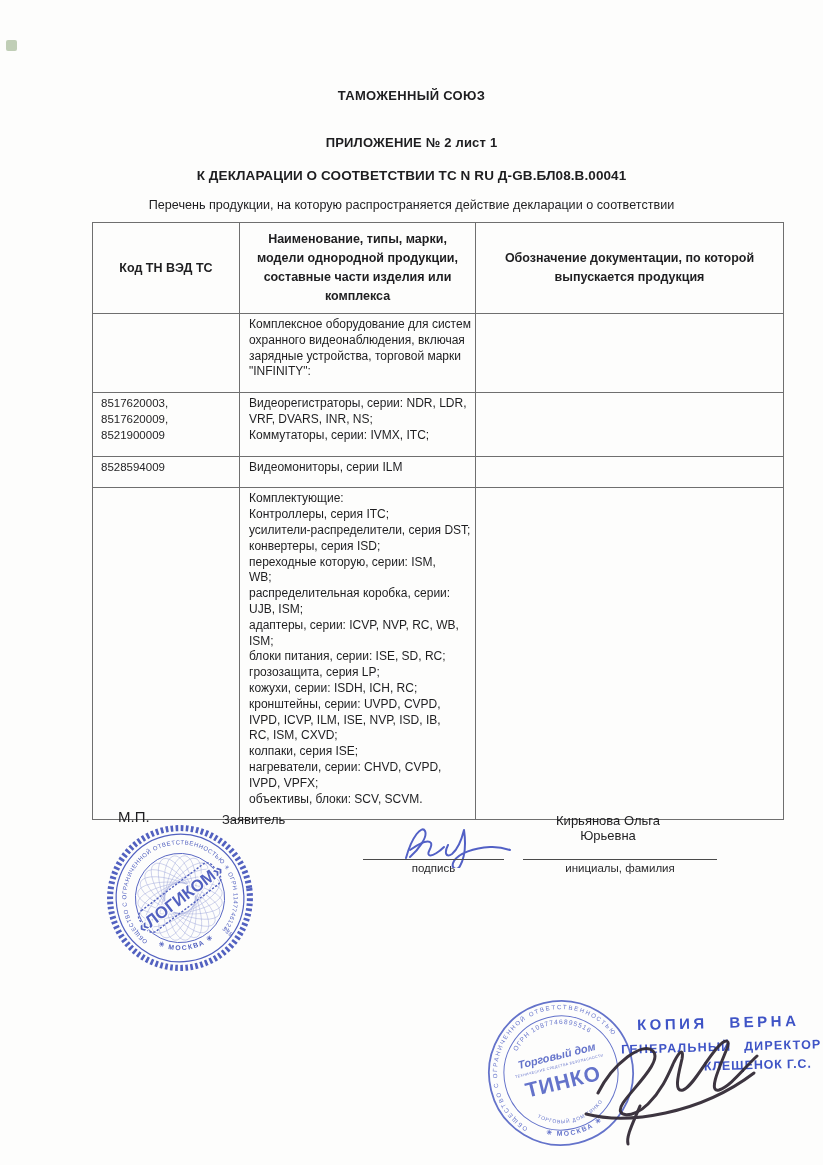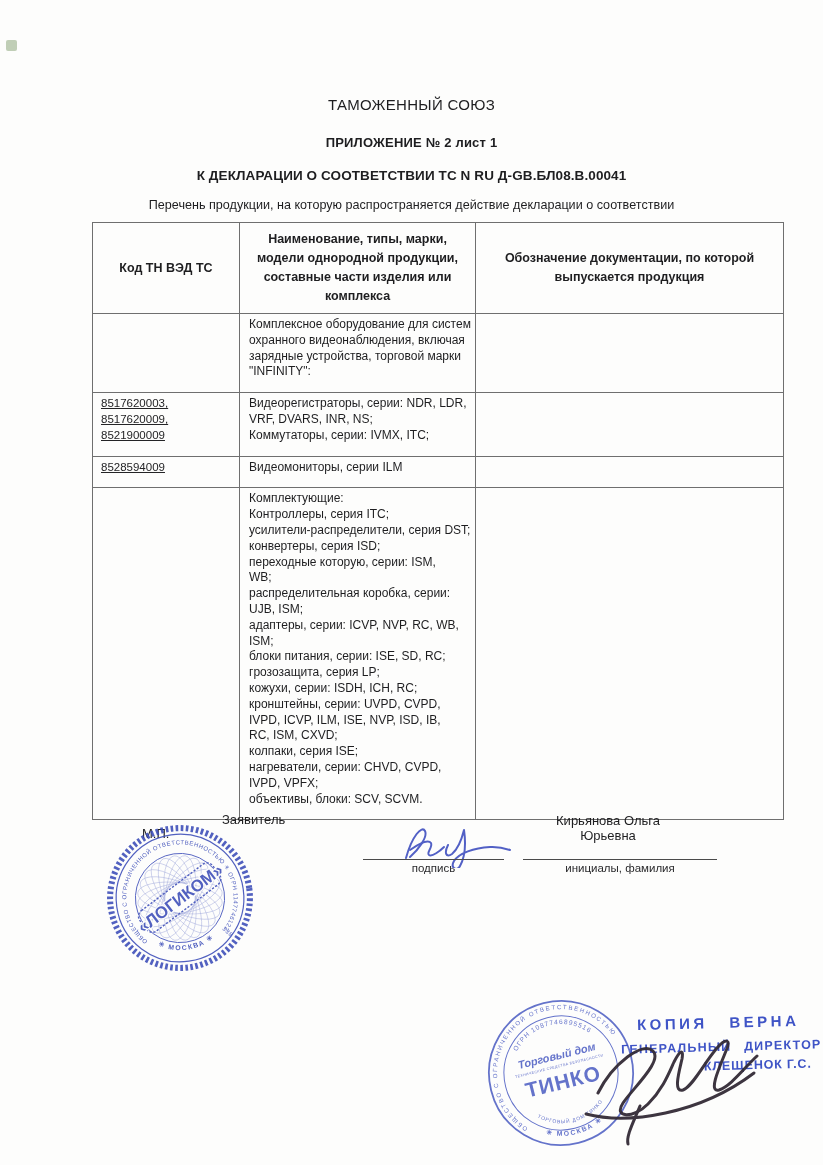--- a/index.html
+++ b/index.html
@@ -5,47 +5,47 @@
   html,body{margin:0;padding:0;}
   body{
     width:823px;height:1165px;position:relative;overflow:hidden;
     background:#fdfdfc;
     font-family:"Liberation Sans", sans-serif;
     color:#1e1e20;
     -webkit-font-smoothing:antialiased;
   }
   .abs{position:absolute;}
   .ctr{left:0;width:823px;text-align:center;}
-  #title1{top:96px;font-size:15px;font-weight:normal;letter-spacing:.3px;}
+  #title1{top:88px;font-size:13px;font-weight:bold;letter-spacing:.3px;}
   #title2{top:135px;font-size:13px;font-weight:bold;letter-spacing:.2px;}
   #title3{top:168px;font-size:13.5px;font-weight:bold;letter-spacing:.1px;}
   #subtitle{top:198px;font-size:12.6px;}
 
   
   #speck{left:6px;top:40px;width:11px;height:11px;background:rgba(118,148,98,.45);
     border-radius:2px;filter:blur(.6px);}
 
   
   #ptable{left:92px;top:222px;width:640px;border-collapse:collapse;table-layout:fixed;}
   #ptable td{border:1px solid #6f6f6f;vertical-align:top;overflow:hidden;}
   #ptable .col-code{width:130px;}
   #ptable .col-desc{width:219px;}
   #ptable .col-doc{width:291px;}
   #ptable tr.hdr td{vertical-align:middle;text-align:center;font-weight:bold;
     font-size:12.5px;line-height:19px;height:86px;padding:2px 8px;}
-  #ptable td.code-cell{font-size:11.5px;line-height:15.8px;padding:3px 4px 2px 8px;color:#242426;text-decoration:underline;}
+  #ptable td.code-cell{font-size:11.5px;line-height:15.8px;padding:3px 4px 2px 8px;color:#242426;}
   #ptable td.desc-cell{font-size:12px;line-height:15.8px;padding:3px 4px 12px 9px;}
   #ptable tr.r0{height:72px;}
   #ptable tr.r1{height:48px;}
   #ptable tr.r2{height:19px;}
   #ptable tr.r3{height:319px;}
   .cellline{white-space:nowrap;}
 
   
-  #mp-label{left:118px;top:826px;font-size:13px;margin-left:24px;}
+  #mp-label{left:118px;top:808px;font-size:15px;}
   #applicant-label{left:222px;top:812px;font-size:13px;}
   .sig-line{border-top:1.2px solid #4a4a4a;height:0;}
   #sig-line-1{left:363px;top:859px;width:141px;}
   #sig-line-2{left:523px;top:859px;width:194px;}
   #sig-caption-1{left:363px;top:862px;width:141px;text-align:center;font-size:11.5px;color:#2a2a2c;}
   #sig-caption-2{left:523px;top:862px;width:194px;text-align:center;font-size:11.5px;color:#2a2a2c;}
   #applicant-name{left:533px;top:813px;width:150px;text-align:center;font-size:13px;line-height:15px;}
 
   
   #logikom-stamp{left:104px;top:822px;width:152px;height:152px;transform:rotate(-8deg);opacity:.88;}

